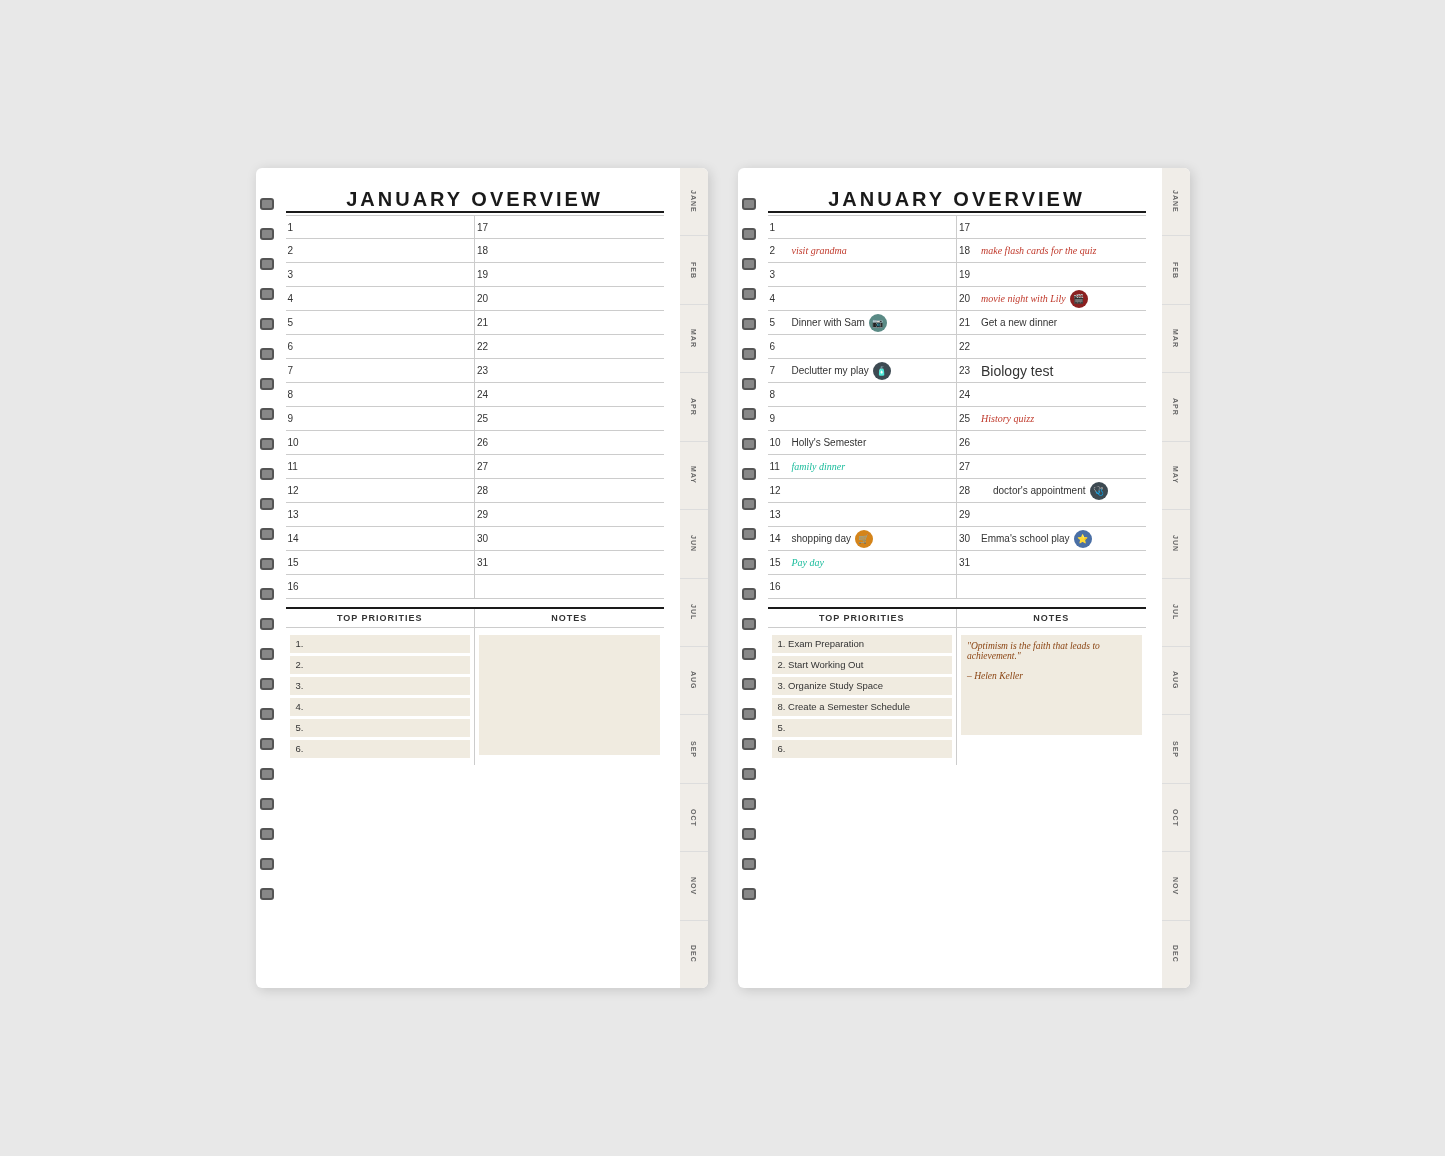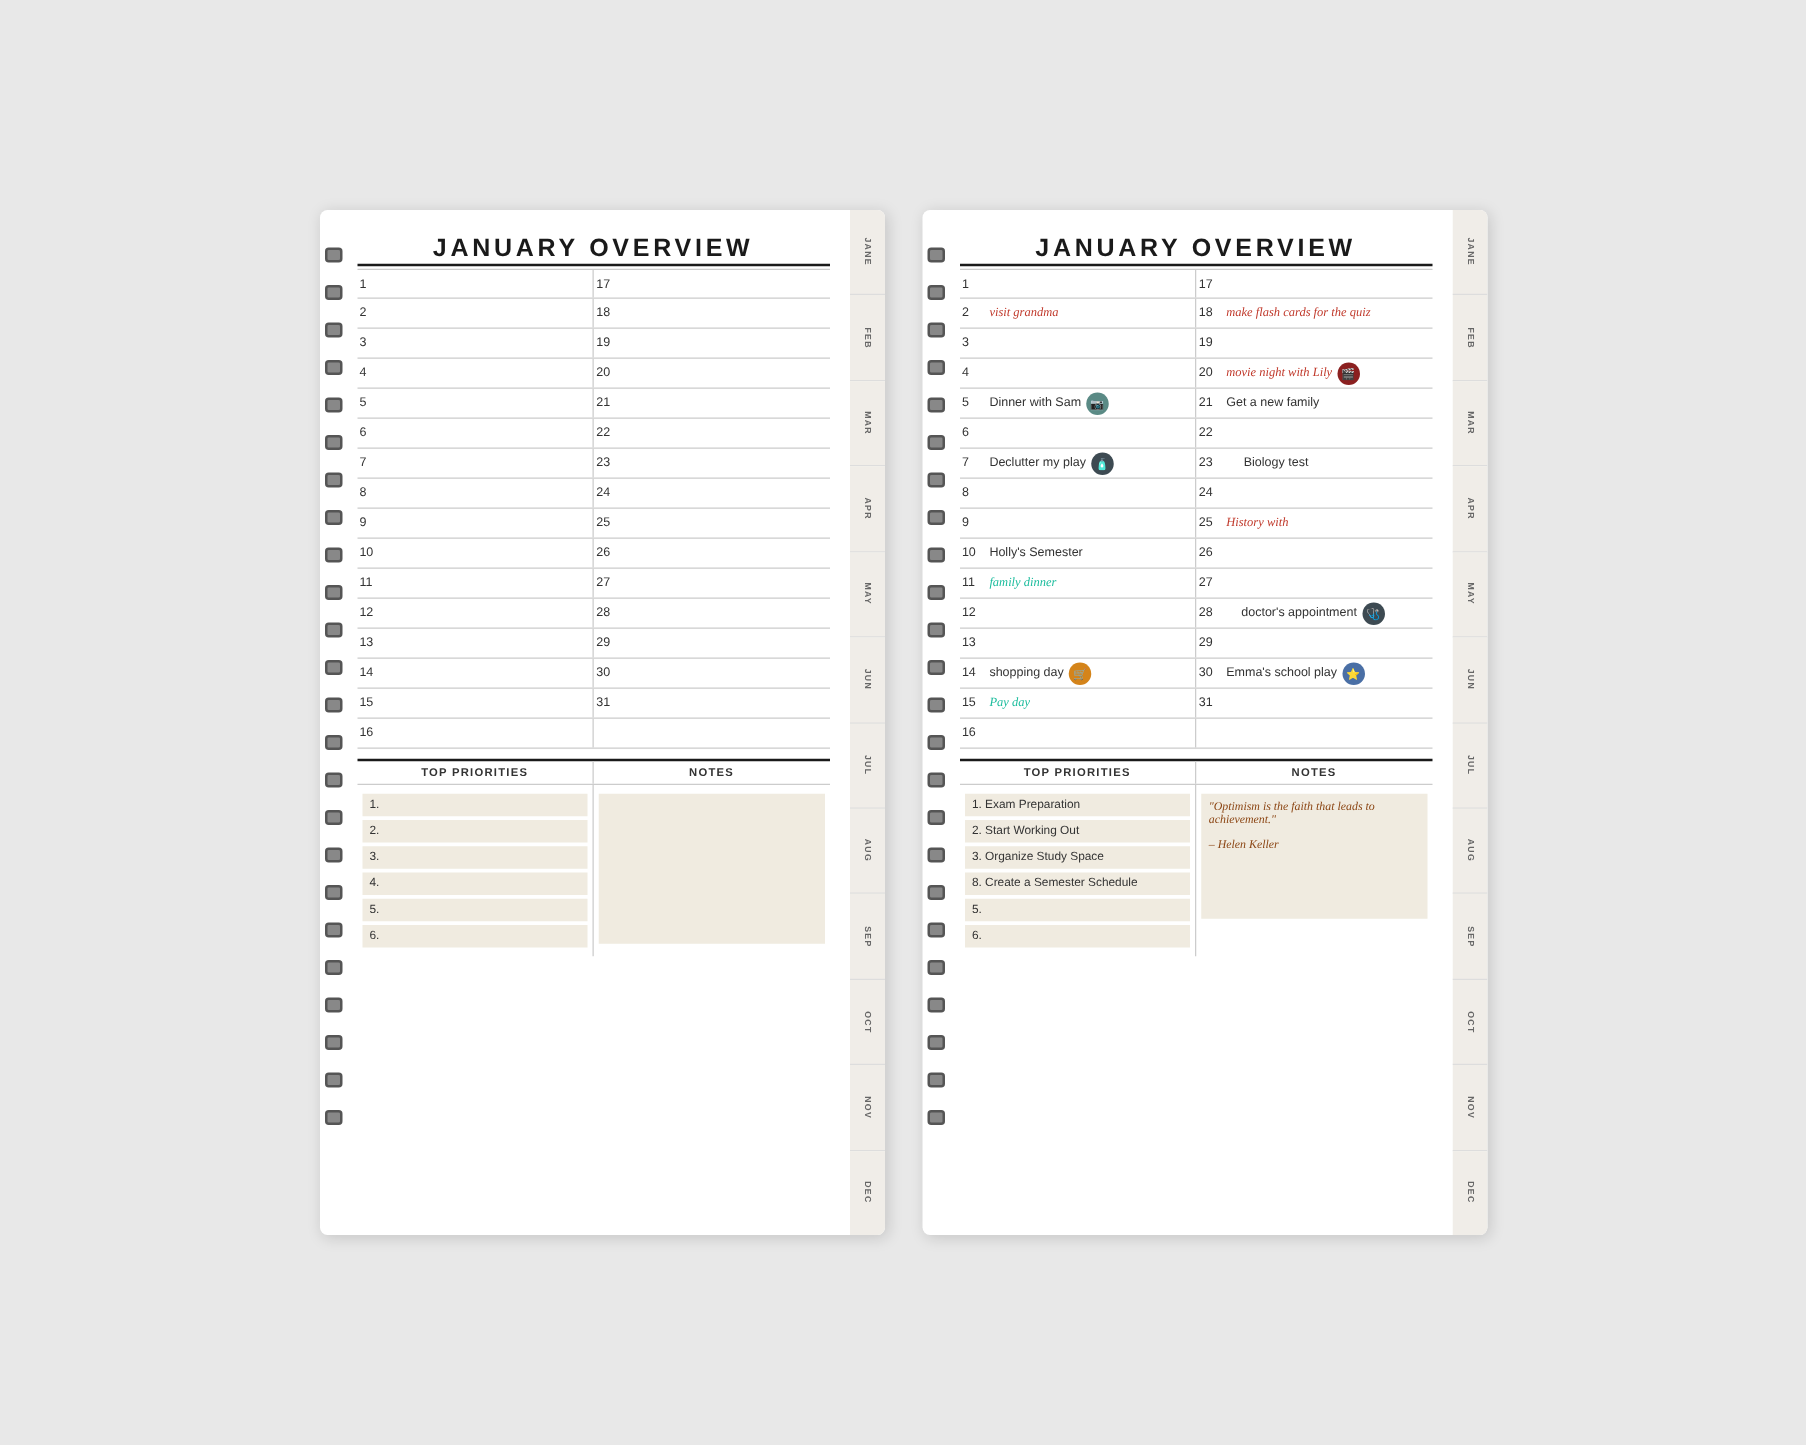--- a/index.html
+++ b/index.html
@@ -462,60 +462,60 @@
 
         <div class="cal-row">
           <span class="cal-num">5</span>
           <div class="cal-cell">
             <span style="font-size:10px;font-family:Arial,sans-serif;color:#333;">Dinner with Sam</span>
             <span class="icon-circle icon-teal">📷</span>
           </div>
           <div class="cal-divider"></div>
           <span class="cal-num">21</span>
           <div class="cal-cell">
-            <span style="font-size:10px;font-family:Arial,sans-serif;color:#333;">Get a new family</span>
+            <span style="font-size:10px;font-family:Arial,sans-serif;color:#333;">Get a new dinner</span>
           </div>
         </div>
 
         <div class="cal-row">
           <span class="cal-num">6</span>
           <div class="cal-cell"></div>
           <div class="cal-divider"></div>
           <span class="cal-num">22</span>
           <div class="cal-cell"></div>
         </div>
 
         <div class="cal-row">
           <span class="cal-num">7</span>
           <div class="cal-cell">
             <span style="font-size:10px;font-family:Arial,sans-serif;color:#333;">Declutter my play</span>
             <span class="icon-circle icon-dark">🧴</span>
           </div>
           <div class="cal-divider"></div>
           <span class="cal-num">23</span>
           <div class="cal-cell">
-            <span style="font-size:10px;font-family:Arial,sans-serif;color:#333;margin-left:14px;">Biology test</span>
+            <span style="font-size:14px;font-family:Arial,sans-serif;color:#333;">Biology test</span>
           </div>
         </div>
 
         <div class="cal-row">
           <span class="cal-num">8</span>
           <div class="cal-cell"></div>
           <div class="cal-divider"></div>
           <span class="cal-num">24</span>
           <div class="cal-cell"></div>
         </div>
 
         <div class="cal-row">
           <span class="cal-num">9</span>
           <div class="cal-cell"></div>
           <div class="cal-divider"></div>
           <span class="cal-num">25</span>
           <div class="cal-cell">
-            <span class="cal-text-colored">History with</span>
+            <span class="cal-text-colored">History quizz</span>
           </div>
         </div>
 
         <div class="cal-row">
           <span class="cal-num">10</span>
           <div class="cal-cell">
             <span style="font-size:10px;font-family:Arial,sans-serif;color:#333;">Holly's Semester</span>
           </div>
           <div class="cal-divider"></div>
           <span class="cal-num">26</span>

